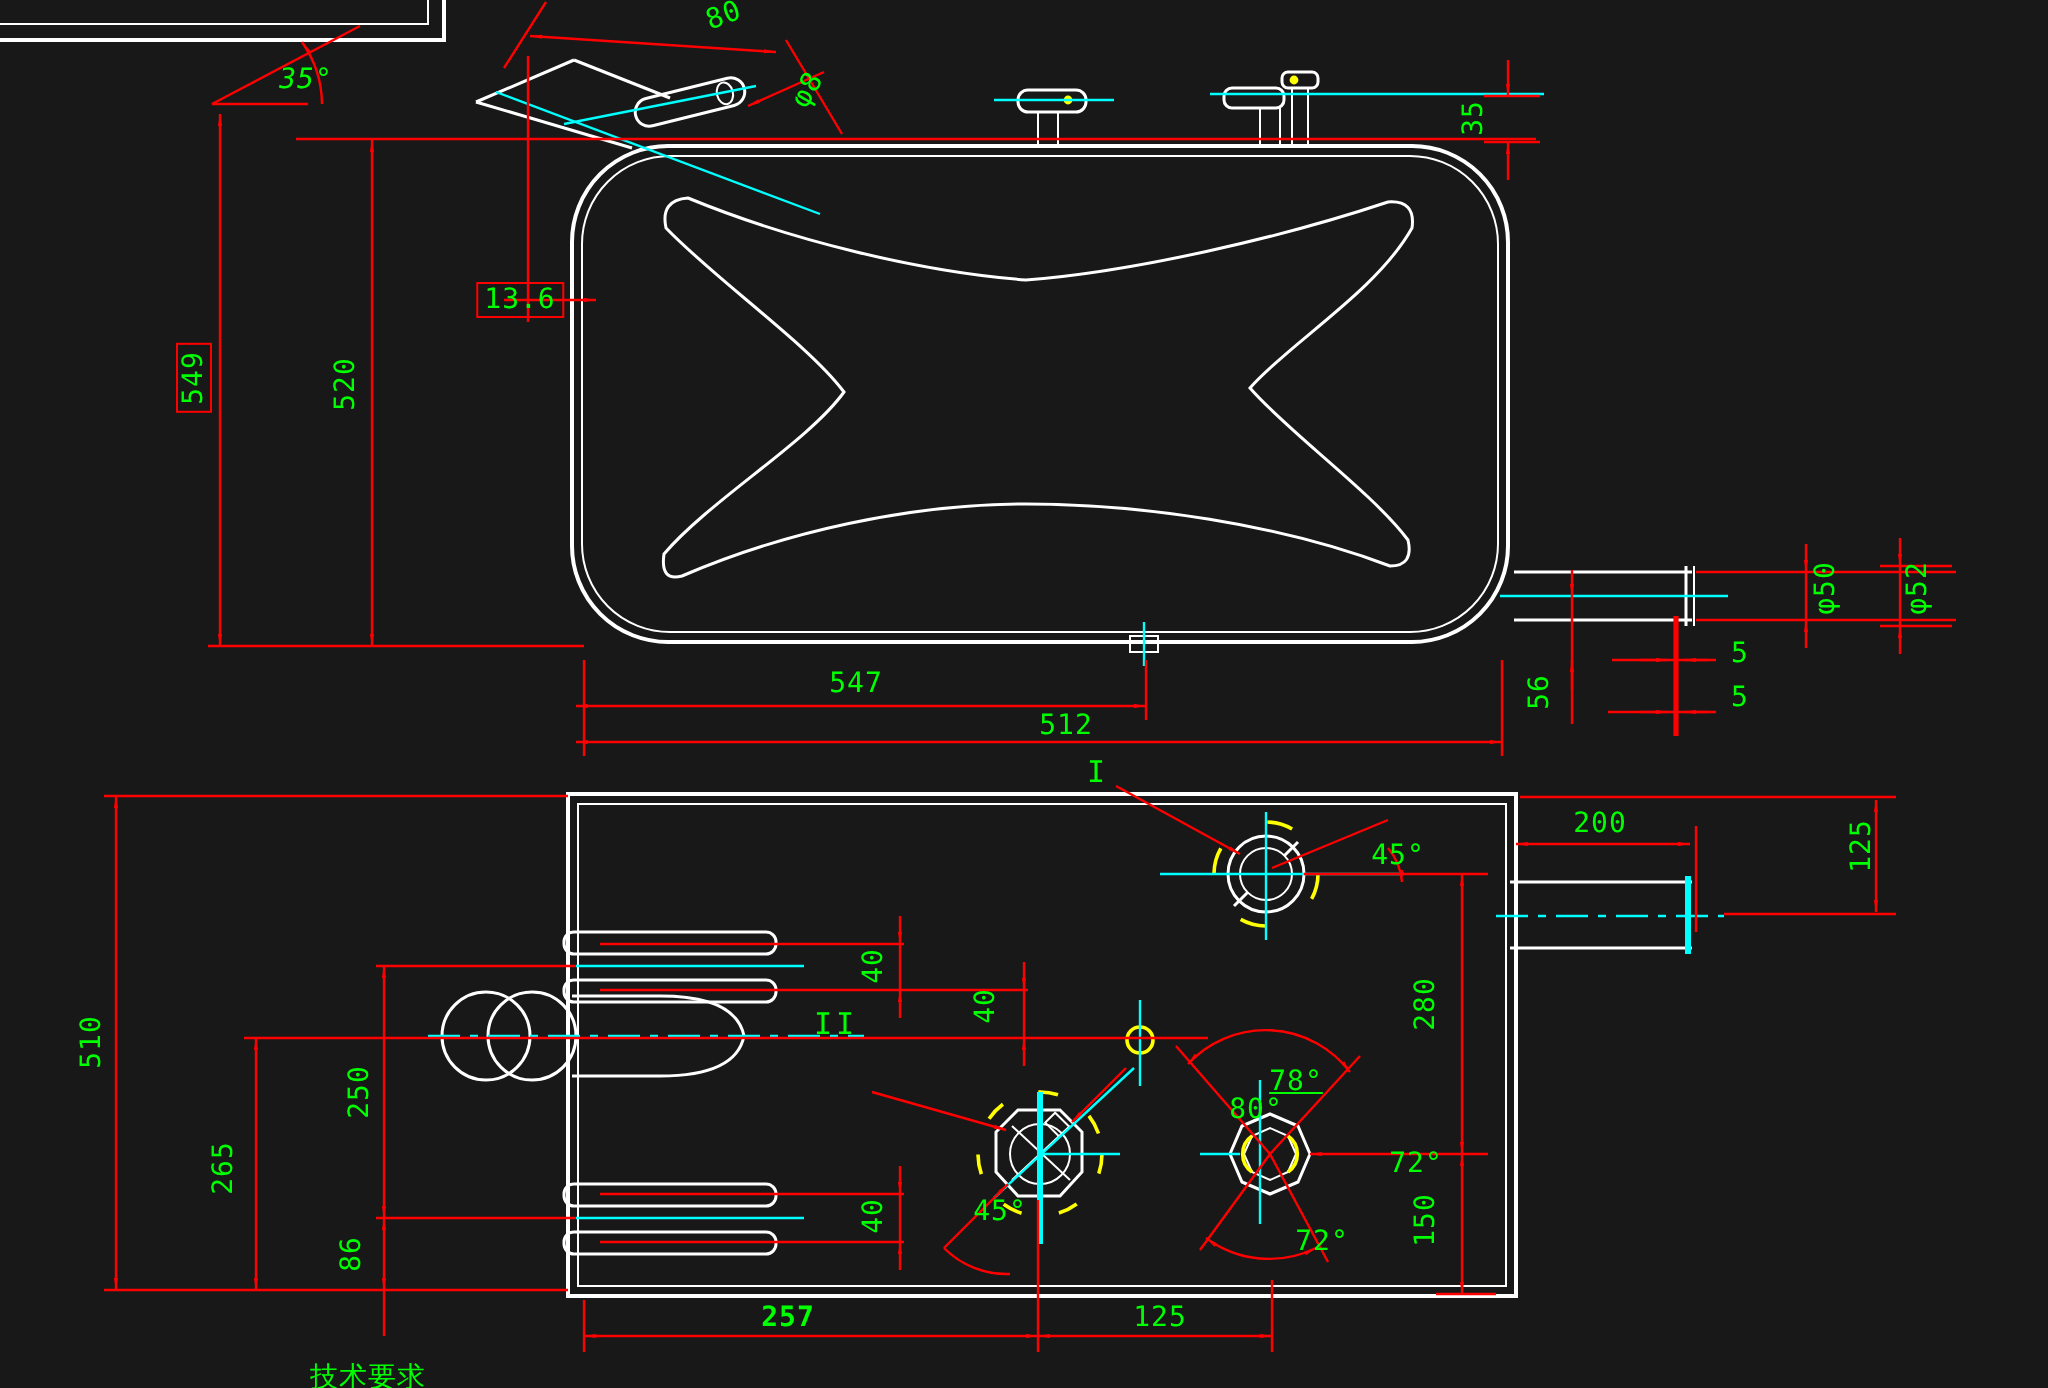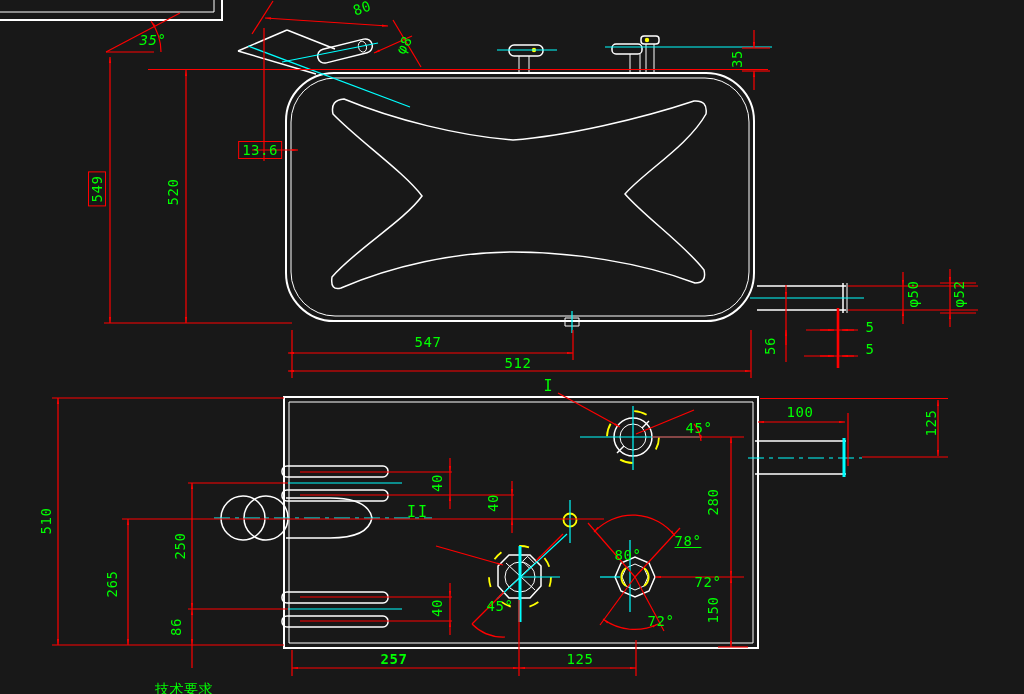--- a/index.html
+++ b/index.html
@@ -279,41 +279,41 @@
   </svg>
 
 <div class="dim" style="left: 153px; top: 40px; transform: translate(-50%, -50%) rotate(0deg); font-style: italic;">35°</div>
     <div class="dim" style="left: 362px; top: 8px; transform: translate(-50%, -50%) rotate(-20deg);">80</div>
     <div class="dim" style="left: 404px; top: 45px; transform: translate(-50%, -50%) rotate(-60deg);">φ8</div>
     <div class="dim boxed" style="left: 228px; top: 150px; transform: translate(-50%, -50%) rotate(0deg); margin-left: 32px;">13.6</div>
     <div class="dim boxed" style="left: 97px; top: 189px; transform: translate(-50%, -50%) rotate(-90deg);">549</div>
     <div class="dim" style="left: 173px; top: 192px; transform: translate(-50%, -50%) rotate(-90deg);">520</div>
     <div class="dim" style="left: 737px; top: 59px; transform: translate(-50%, -50%) rotate(-90deg);">35</div>
     <div class="dim" style="left: 428px; top: 342px; transform: translate(-50%, -50%) rotate(0deg);">547</div>
-    <div class="dim" style="left: 518px; top: 363px; transform: translate(-50%, -50%) rotate(0deg);">512</div>
+    <div class="dim" style="left: 533px; top: 363px; transform: translate(-50%, -50%) rotate(0deg);">512</div>
     <div class="dim" style="left: 913px; top: 294px; transform: translate(-50%, -50%) rotate(-90deg);">φ50</div>
     <div class="dim" style="left: 959px; top: 294px; transform: translate(-50%, -50%) rotate(-90deg);">φ52</div>
     <div class="dim" style="left: 870px; top: 327px; transform: translate(-50%, -50%) rotate(0deg);">5</div>
     <div class="dim" style="left: 870px; top: 349px; transform: translate(-50%, -50%) rotate(0deg);">5</div>
     <div class="dim" style="left: 770px; top: 346px; transform: translate(-50%, -50%) rotate(-90deg);">56</div>
-    <div class="dim" style="left: 800px; top: 412px; transform: translate(-50%, -50%) rotate(0deg);">100</div>
+    <div class="dim" style="left: 800px; top: 412px; transform: translate(-50%, -50%) rotate(0deg);">200</div>
     <div class="dim" style="left: 931px; top: 423px; transform: translate(-50%, -50%) rotate(-90deg);">125</div>
     <div class="dim big" style="left: 549px; top: 386px; transform: translate(-50%, -50%) rotate(0deg);">I</div>
     <div class="dim" style="left: 699px; top: 428px; transform: translate(-50%, -50%) rotate(0deg);">45°</div>
     <div class="dim" style="left: 46px; top: 521px; transform: translate(-50%, -50%) rotate(-90deg);">510</div>
     <div class="dim" style="left: 112px; top: 584px; transform: translate(-50%, -50%) rotate(-90deg);">265</div>
     <div class="dim" style="left: 180px; top: 546px; transform: translate(-50%, -50%) rotate(-90deg);">250</div>
     <div class="dim" style="left: 176px; top: 627px; transform: translate(-50%, -50%) rotate(-90deg);">86</div>
     <div class="dim" style="left: 437px; top: 483px; transform: translate(-50%, -50%) rotate(-90deg);">40</div>
     <div class="dim" style="left: 493px; top: 503px; transform: translate(-50%, -50%) rotate(-90deg);">40</div>
     <div class="dim" style="left: 437px; top: 608px; transform: translate(-50%, -50%) rotate(-90deg);">40</div>
     <div class="dim big" style="left: 418px; top: 512px; transform: translate(-50%, -50%) rotate(0deg);">II</div>
     <div class="dim" style="left: 500px; top: 606px; transform: translate(-50%, -50%) rotate(0deg);">45°</div>
     <div class="dim" style="left: 628px; top: 555px; transform: translate(-50%, -50%) rotate(0deg);">80°</div>
-    <div class="dim" style="left: 688px; top: 541px; transform: translate(-50%, -50%) rotate(0deg); text-decoration: underline;">78°</div>
+    <div class="dim" style="left: 648px; top: 541px; transform: translate(-50%, -50%) rotate(0deg); text-decoration: underline;">78°</div>
     <div class="dim" style="left: 708px; top: 582px; transform: translate(-50%, -50%) rotate(0deg);">72°</div>
     <div class="dim" style="left: 661px; top: 621px; transform: translate(-50%, -50%) rotate(0deg);">72°</div>
     <div class="dim" style="left: 713px; top: 502px; transform: translate(-50%, -50%) rotate(-90deg);">280</div>
     <div class="dim" style="left: 713px; top: 610px; transform: translate(-50%, -50%) rotate(-90deg);">150</div>
     <div class="dim" style="left: 394px; top: 659px; transform: translate(-50%, -50%) rotate(0deg); font-weight: bold;">257</div>
     <div class="dim" style="left: 580px; top: 659px; transform: translate(-50%, -50%) rotate(0deg);">125</div>
     <div class="dim" style="left: 184px; top: 689px; transform: translate(-50%, -50%) rotate(0deg);">技术要求</div>
   </div>
 
 </body></html>

